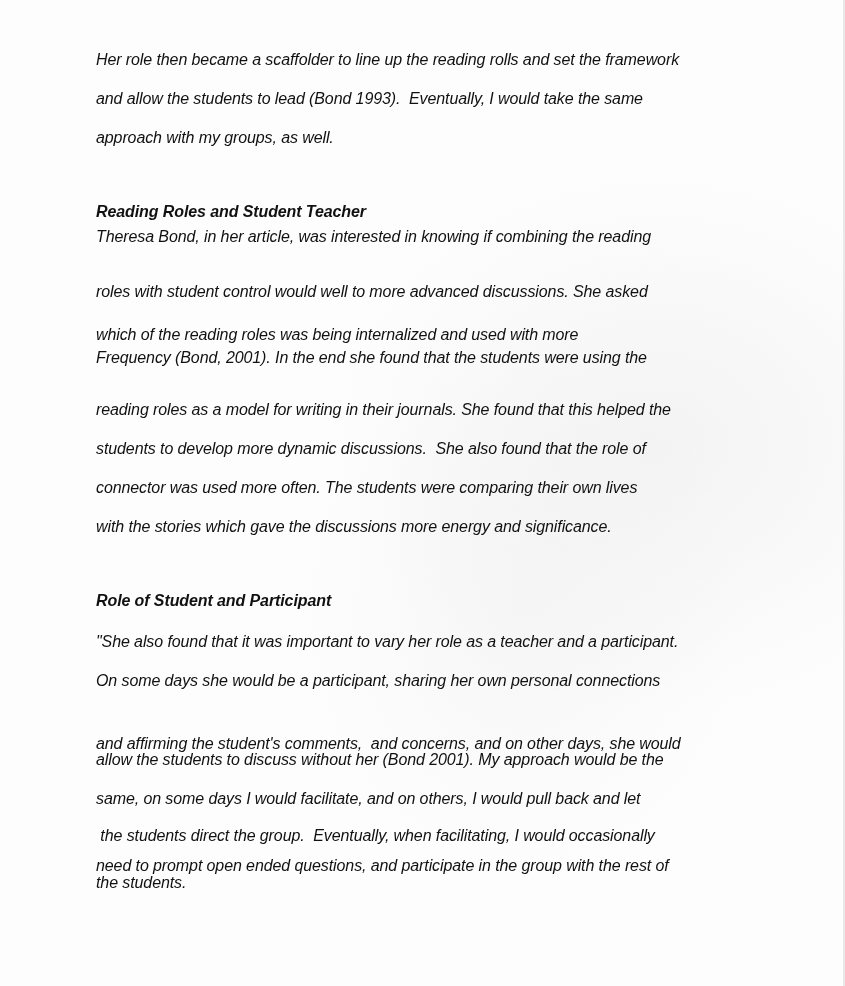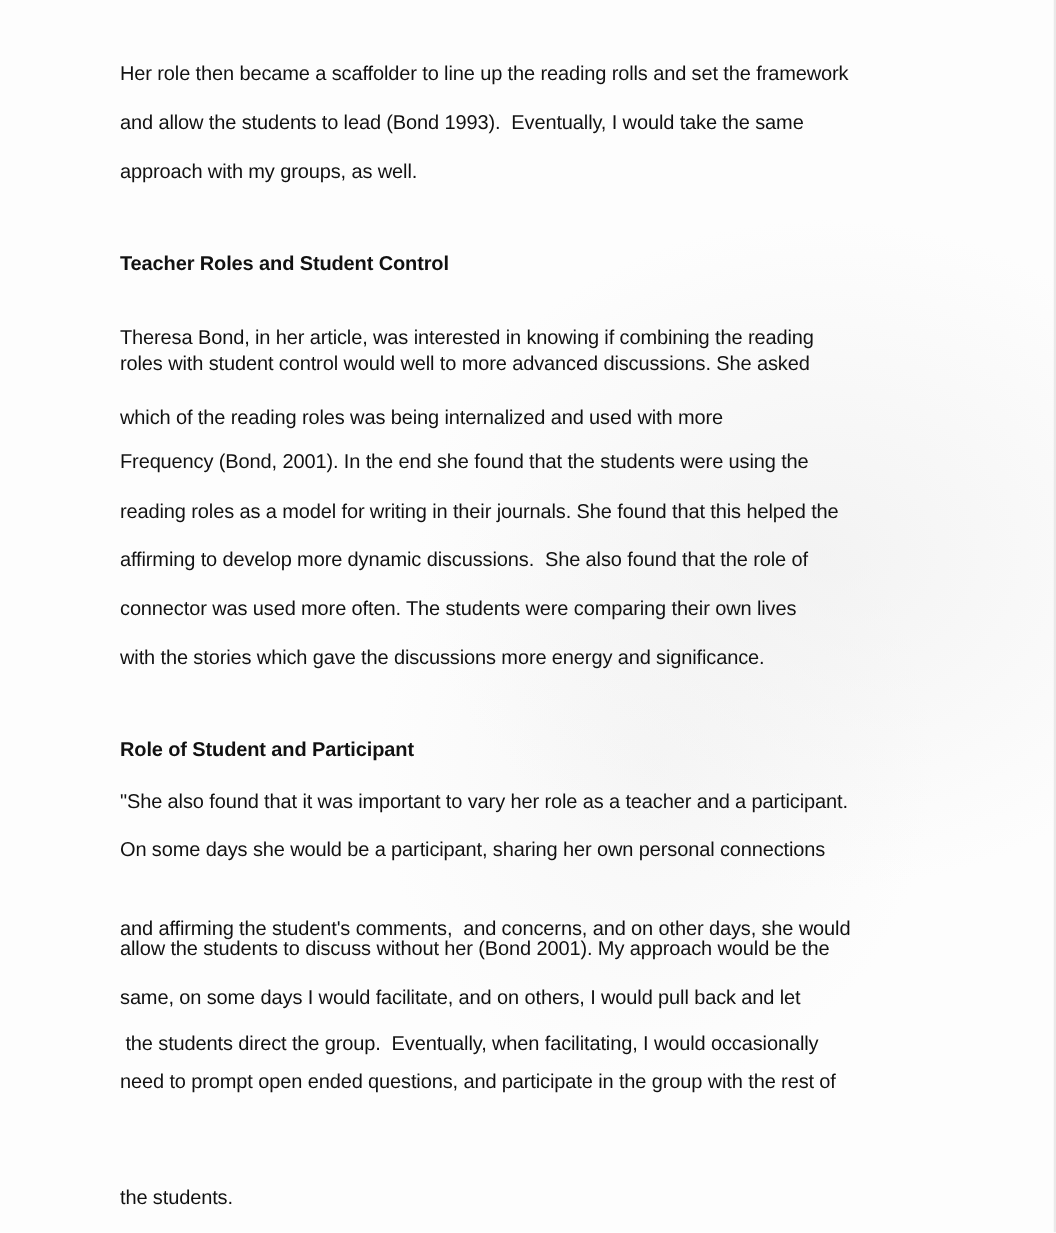--- a/index.html
+++ b/index.html
@@ -25,20 +25,21 @@
       top: 0;
       width: 720px;
     }
     .line {
       position: absolute;
       left: 0;
       white-space: pre;
       font-size: 16px;
       line-height: 20px;
       letter-spacing: -0.1px;
+      font-style: italic;
     }
     .heading {
       font-weight: bold;
     }
     .scan-right-edge {
       position: absolute;
       right: 0;
       top: 0;
       width: 2px;
       height: 986px;
@@ -47,35 +48,35 @@
   </style>
 </head>
 <body>
 
 <div class="page">
 
   <div class="line" style="top:50px">Her role then became a scaffolder to line up the reading rolls and set the framework</div>
   <div class="line" style="top:89px">and allow the students to lead (Bond 1993).  Eventually, I would take the same</div>
   <div class="line" style="top:128px">approach with my groups, as well.</div>
 
-  <div class="line heading" style="top:202px">Teacher Roles and Student Control</div>
-  <div class="line" style="top:261px">Theresa Bond, in her article, was interested in knowing if combining the reading</div>
+  <div class="line heading" style="top:202px">Reading Roles and Student Teacher</div>
+  <div class="line" style="top:227px">Theresa Bond, in her article, was interested in knowing if combining the reading</div>
   <div class="line" style="top:282px">roles with student control would well to more advanced discussions. She asked</div>
   <div class="line" style="top:325px">which of the reading roles was being internalized and used with more</div>
-  <div class="line" style="top:360px">Frequency (Bond, 2001). In the end she found that the students were using the</div>
+  <div class="line" style="top:348px">Frequency (Bond, 2001). In the end she found that the students were using the</div>
   <div class="line" style="top:400px">reading roles as a model for writing in their journals. She found that this helped the</div>
-  <div class="line" style="top:439px">affirming to develop more dynamic discussions.  She also found that the role of</div>
+  <div class="line" style="top:439px">students to develop more dynamic discussions.  She also found that the role of</div>
   <div class="line" style="top:478px">connector was used more often. The students were comparing their own lives</div>
   <div class="line" style="top:517px">with the stories which gave the discussions more energy and significance.</div>
 
   <div class="line heading" style="top:591px">Role of Student and Participant</div>
   <div class="line" style="top:632px">"She also found that it was important to vary her role as a teacher and a participant.</div>
   <div class="line" style="top:671px">On some days she would be a participant, sharing her own personal connections</div>
   <div class="line" style="top:734px">and affirming the student's comments,  and concerns, and on other days, she would</div>
   <div class="line" style="top:750px">allow the students to discuss without her (Bond 2001). My approach would be the</div>
   <div class="line" style="top:789px">same, on some days I would facilitate, and on others, I would pull back and let</div>
   <div class="line" style="top:826px"> the students direct the group.  Eventually, when facilitating, I would occasionally</div>
   <div class="line" style="top:856px">need to prompt open ended questions, and participate in the group with the rest of</div>
-  <div class="line" style="top:949px">the students.</div>
+  <div class="line" style="top:873px">the students.</div>
 
 </div>
 
 <div class="scan-right-edge"></div>
 
 </body></html>

